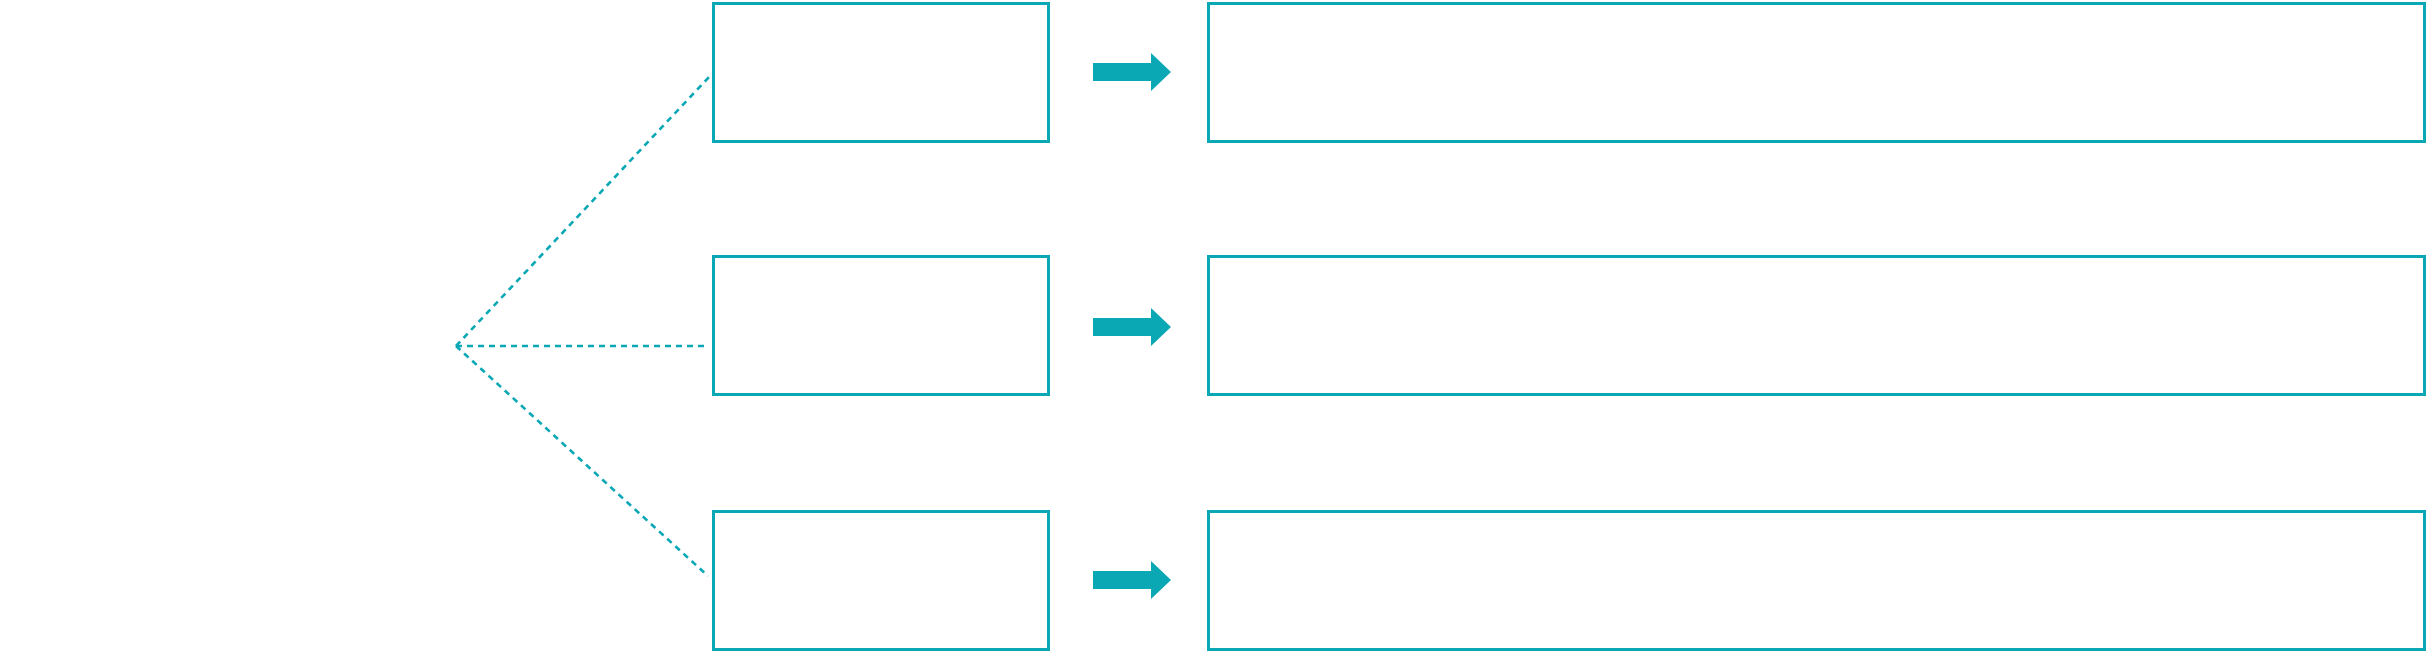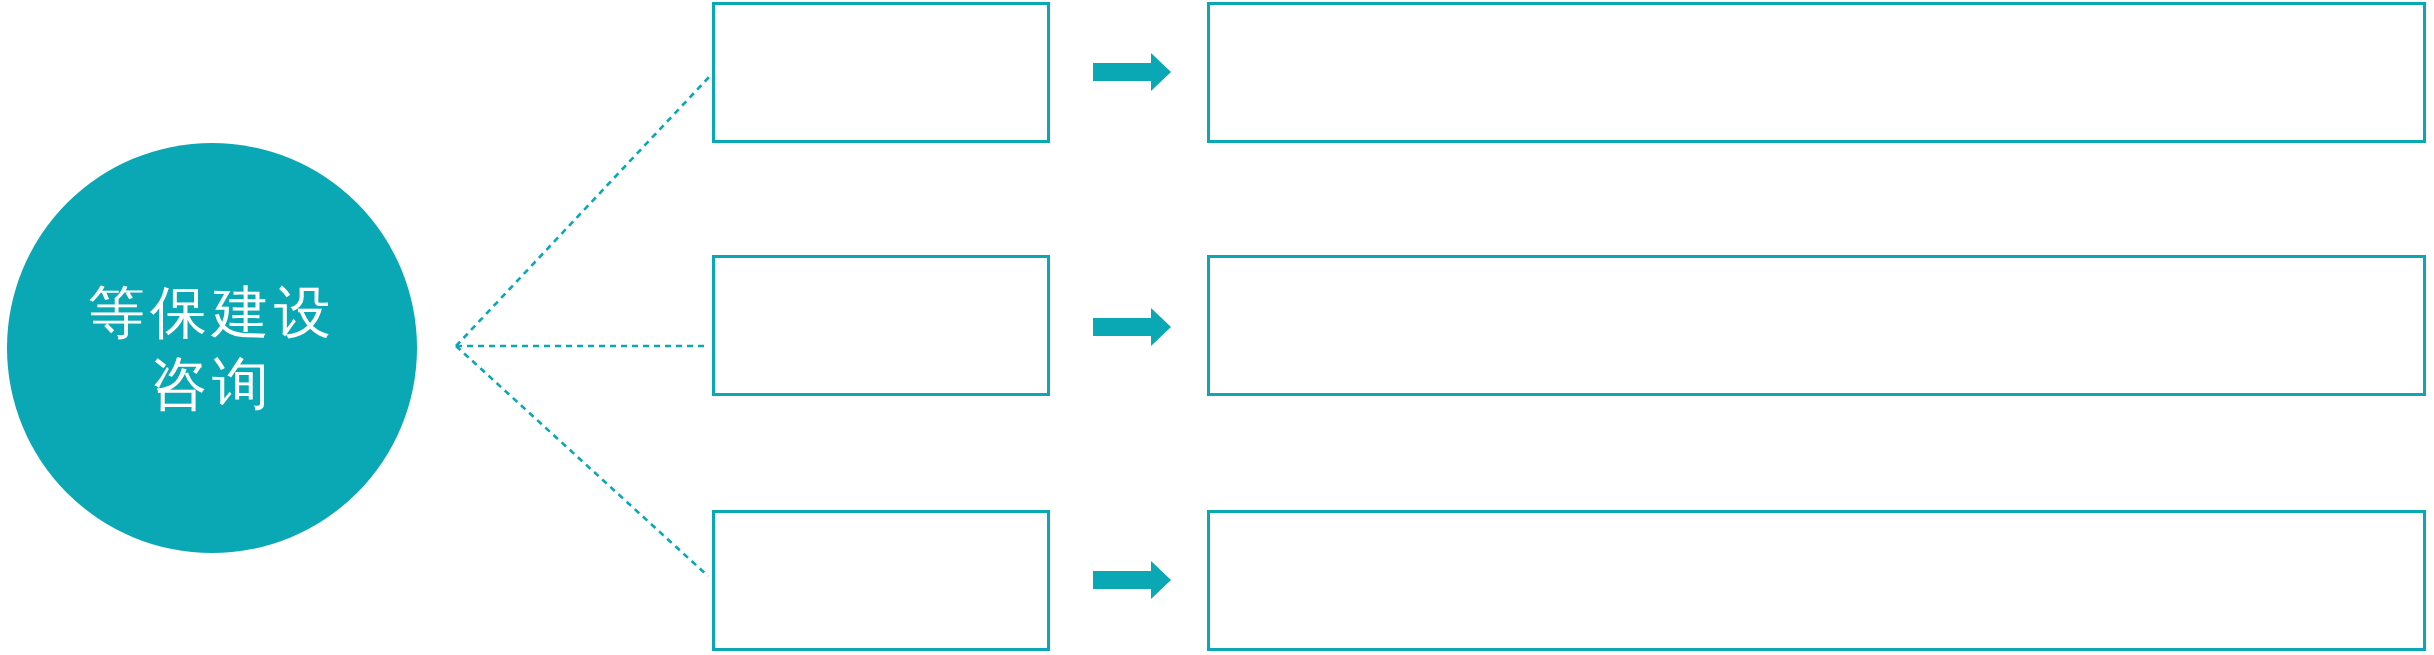--- a/index.html
+++ b/index.html
@@ -89,24 +89,20 @@
 <body>
 
 <div class="canvas">
 
   <svg class="connectors" viewBox="0 0 2434 655" xmlns="http://www.w3.org/2000/svg">
     <line class="connector" x1="456" y1="346" x2="710" y2="76"></line>
     <line class="connector" x1="456" y1="346" x2="704" y2="346"></line>
     <line class="connector" x1="456" y1="346" x2="708" y2="576"></line>
   </svg>
 
-  <div class="hub-circle">
-    <span>等保建设</span>
-    <span>咨询</span>
-  </div>
 
   <div class="item-box row-1">
     <span></span>
   </div>
   <svg class="arrow arrow-1" viewBox="0 0 78 38" xmlns="http://www.w3.org/2000/svg">
     <polygon points="0,10 58,10 58,0 78,19 58,38 58,28 0,28"></polygon>
   </svg>
   <div class="desc-box row-1">
     <span></span>
   </div>

